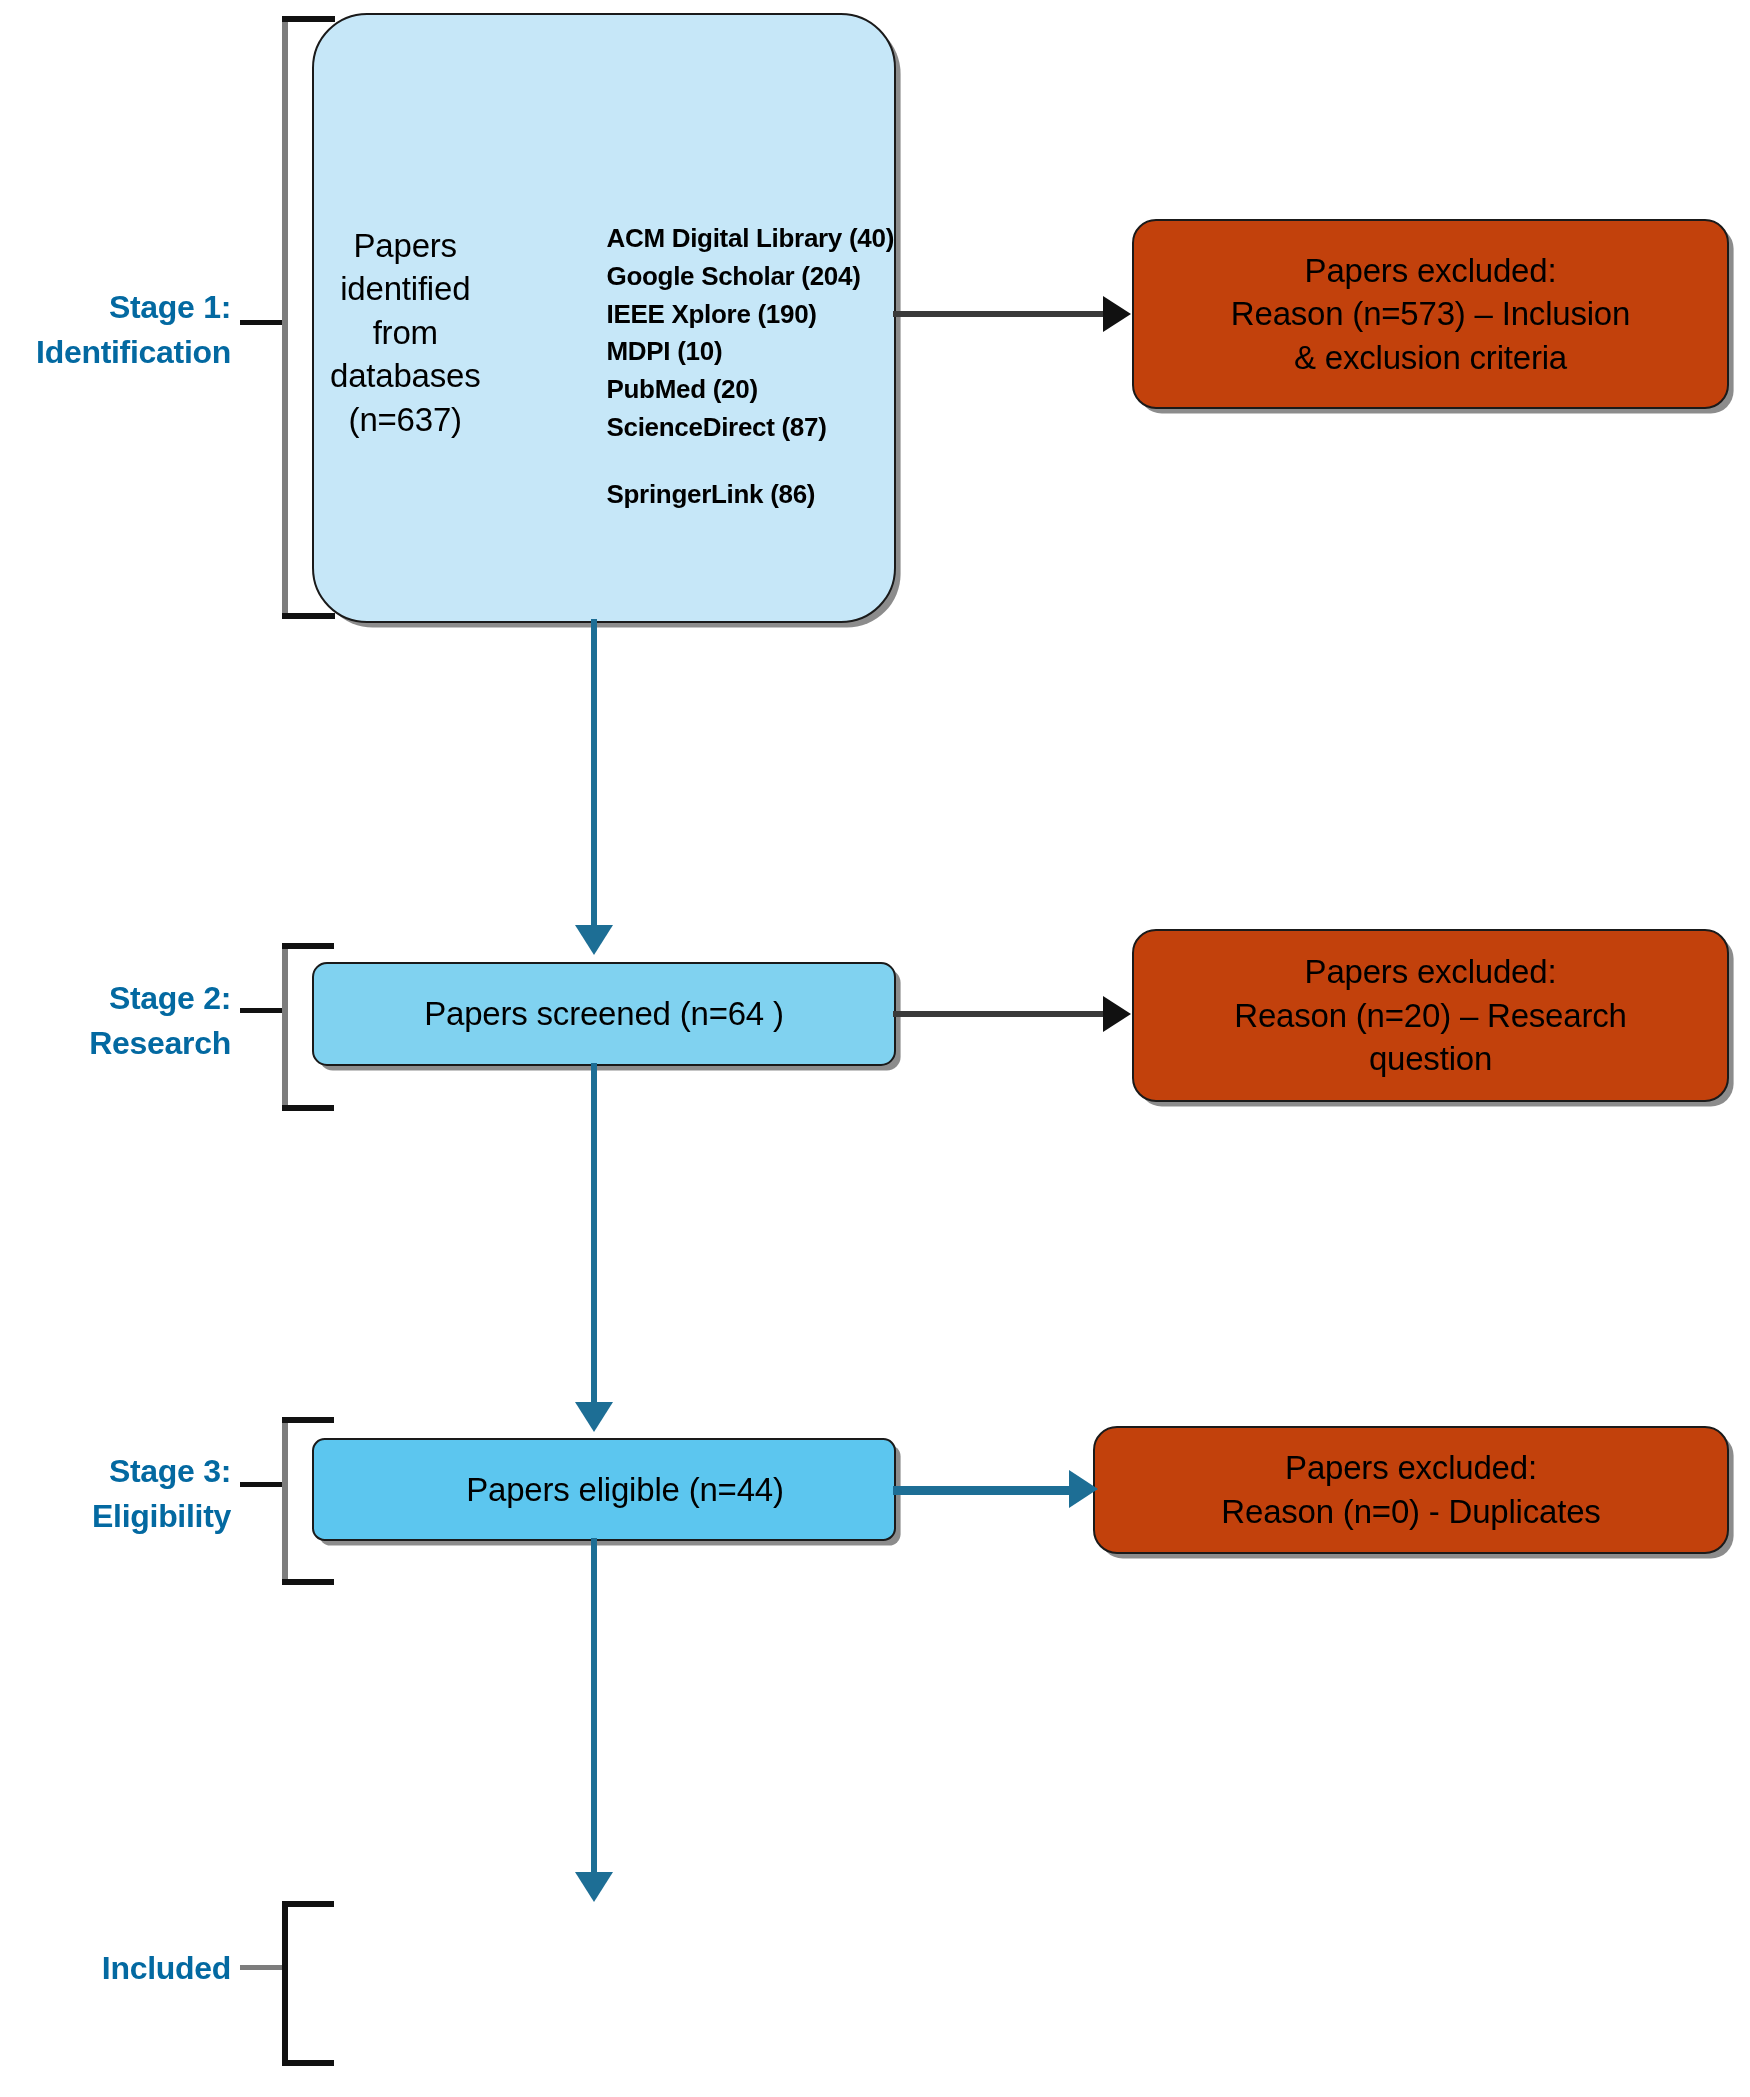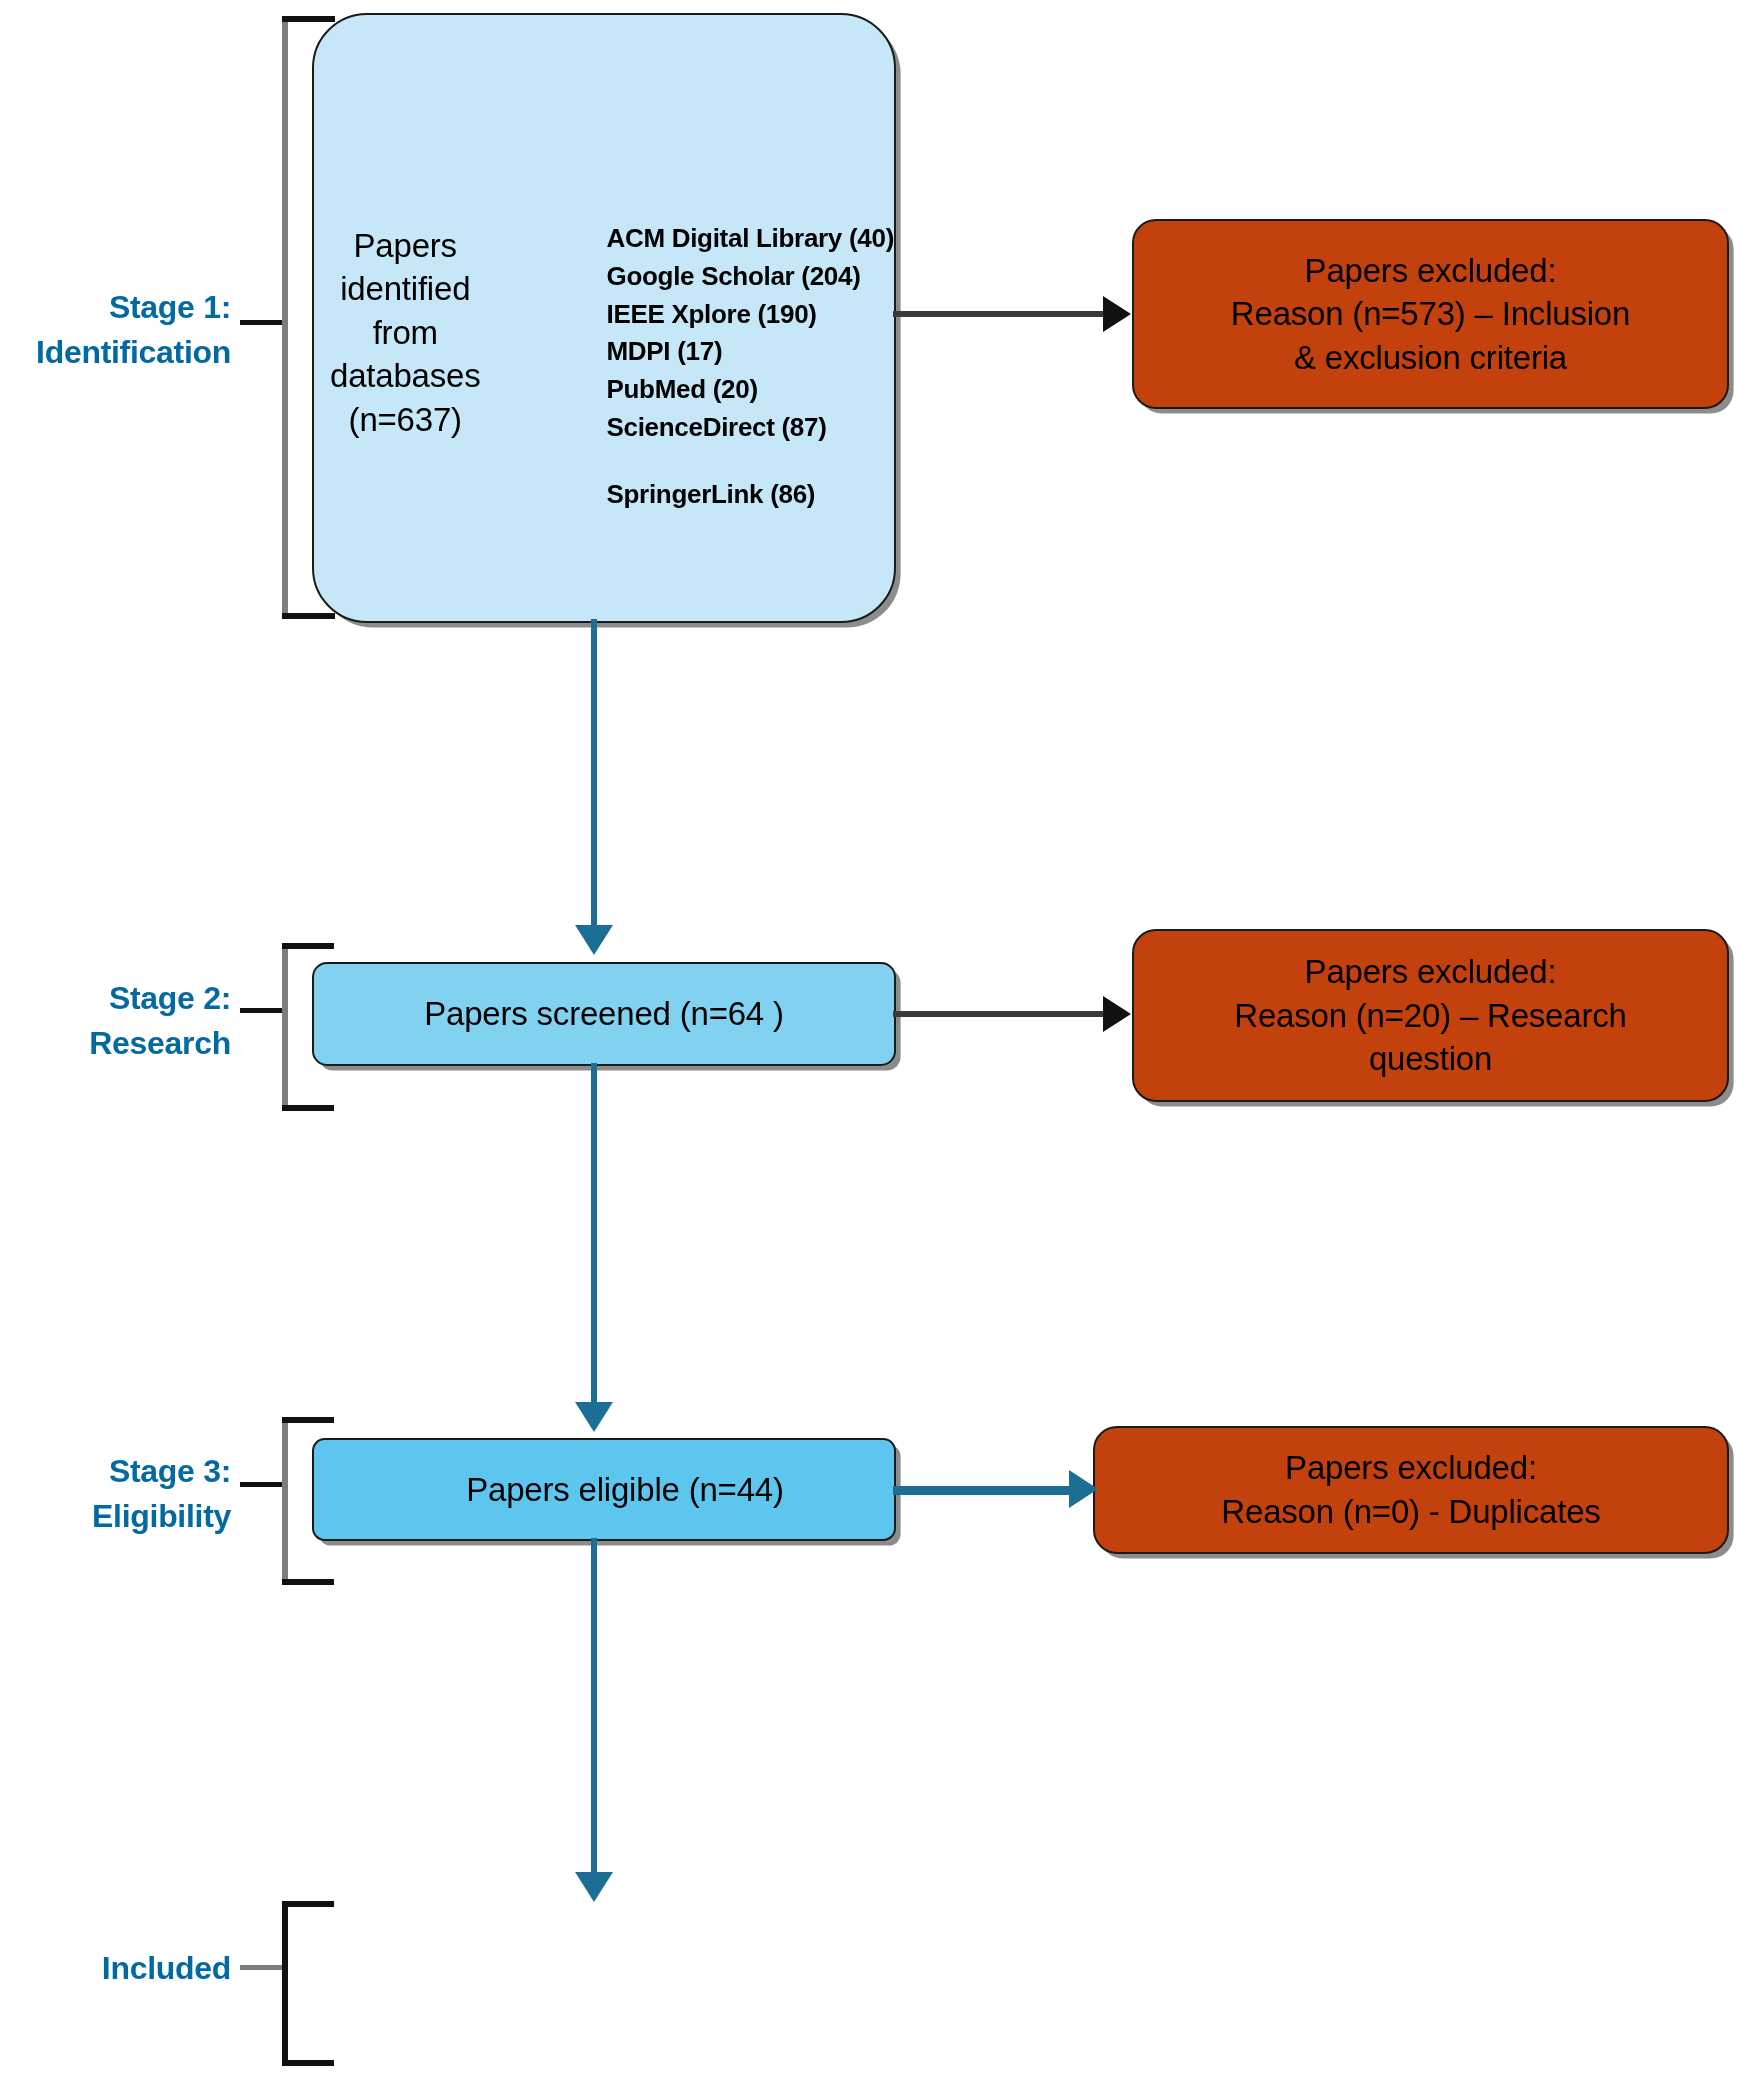--- a/index.html
+++ b/index.html
@@ -146,21 +146,21 @@
 
   <div class="node" id="node-identified">
     <div class="ttl">
       <div>Papers identified from</div>
       <div>databases (n=637)</div>
     </div>
     <div class="dblist">
       <div>ACM Digital Library (40)</div>
       <div>Google Scholar (204)</div>
       <div>IEEE Xplore (190)</div>
-      <div>MDPI (17)</div>
+      <div>MDPI (10)</div>
       <div>PubMed (20)</div>
       <div>ScienceDirect (87)</div>
       <div>SpringerLink (86)</div>
     </div>
   </div>
 
   <div class="node" id="node-screened">
     <div class="ttl">Papers screened (n=64 )</div>
   </div>
 

